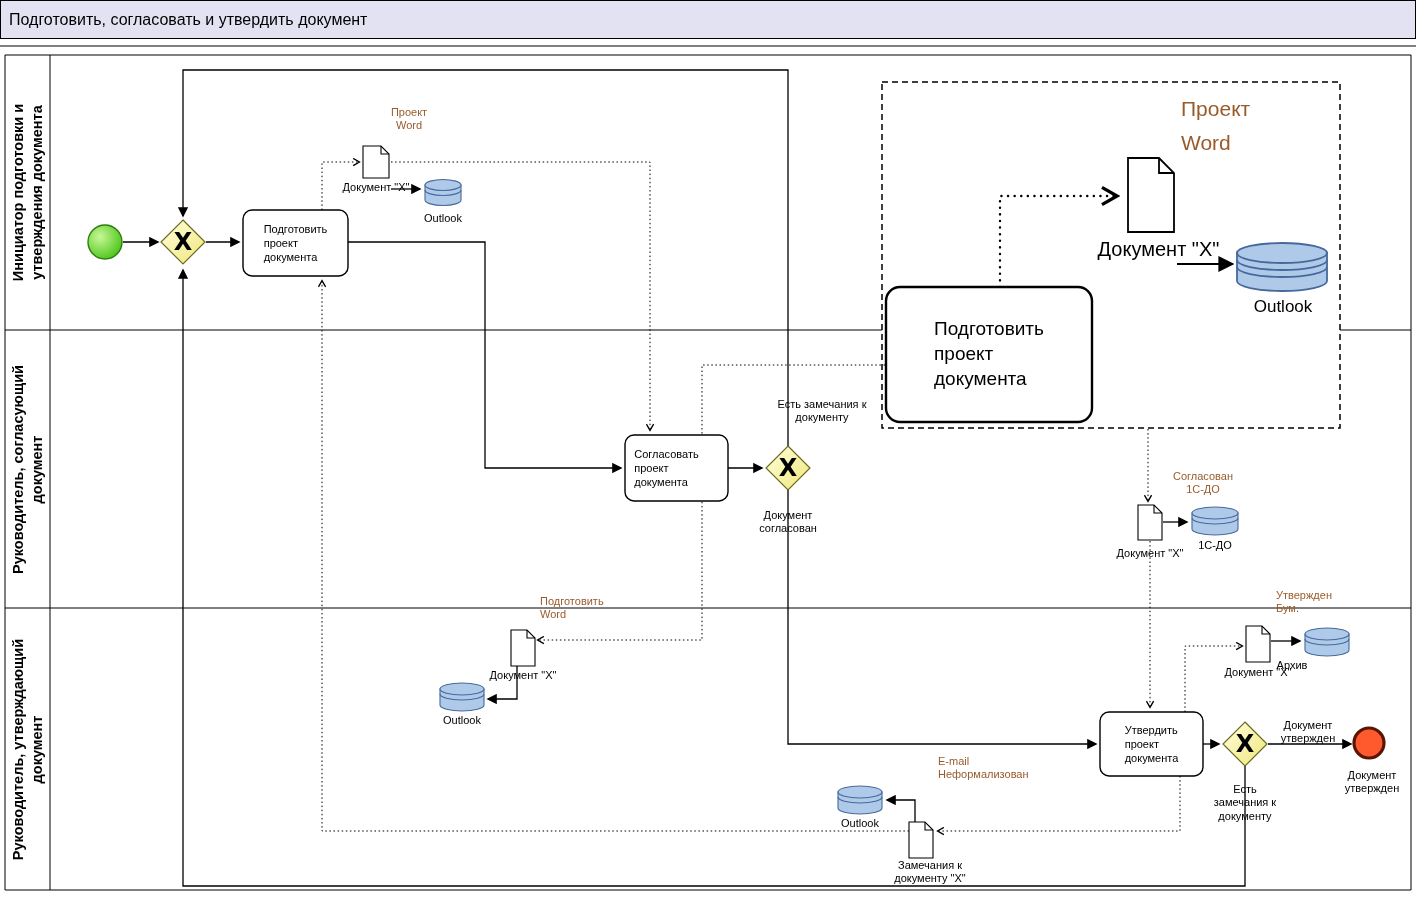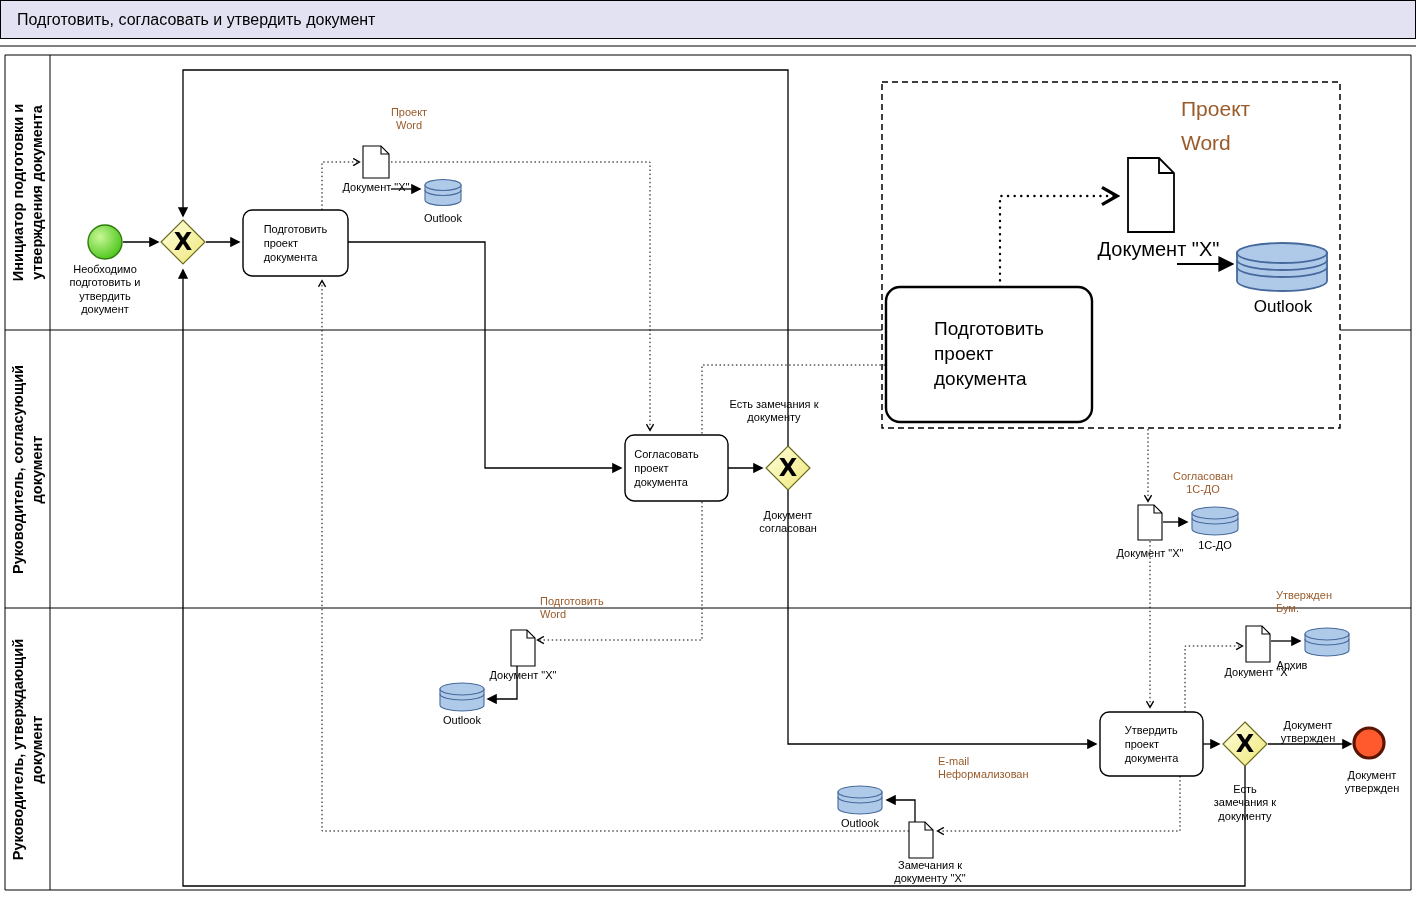--- a/index.html
+++ b/index.html
@@ -1,21 +1,21 @@
 <!DOCTYPE html>
 <html><head>
 <meta charset="utf-8">
 <style>
   html,body{margin:0;padding:0;background:#fff;}
   #canvas{position:relative;width:1416px;height:901px;background:#fff;overflow:hidden;
           font-family:"Liberation Sans","DejaVu Sans",sans-serif;color:#000;}
   #wires{position:absolute;left:0;top:0;z-index:1;}
   .titlebar{position:absolute;left:0;top:0;width:1416px;height:39px;background:#E2E2F2;
             border:1px solid #000;box-sizing:border-box;display:flex;align-items:center;
-            padding-left:16px;font-size:16px;z-index:5;}
+            padding-left:8px;font-size:16px;z-index:5;}
   .lbl{position:absolute;font-size:11px;line-height:1.22;white-space:pre-line;z-index:4;}
   .c{text-align:center;}
   .ann{color:#9A5B2B;}
   .task-lb{position:absolute;display:flex;align-items:center;justify-content:center;
            white-space:pre-line;font-size:11px;line-height:1.28;z-index:4;}
   .gwx{position:absolute;z-index:4;font-weight:bold;font-size:24px;display:flex;
        align-items:center;justify-content:center;font-family:"DejaVu Sans",sans-serif;}
   .lane-label{position:absolute;transform:rotate(-90deg);display:flex;align-items:center;
               justify-content:center;text-align:center;font-weight:bold;font-size:14.5px;
               line-height:1.3;white-space:pre-line;z-index:4;}
@@ -165,38 +165,34 @@
     <span>Подготовить, согласовать и утвердить документ</span>
   </div>
 
   <div class="lane-label" style="left:-110px;top:170px;width:275px;height:45px">Инициатор подготовки и
 утверждения документа</div>
   <div class="lane-label" style="left:-112px;top:447px;width:278px;height:45px">Руководитель, согласующий
 документ</div>
   <div class="lane-label" style="left:-114px;top:727px;width:282px;height:45px">Руководитель, утверждающий
 документ</div>
 
-  <div class="lbl c" style="left:55px;top:263px;width:100px">Необходимо
-подготовить и
-утвердить
-документ</div>
   <div class="gwx" style="left:168px;top:228px;width:30px;height:28px">X</div>
   <div class="task-lb" style="left:243px;top:210px;width:105px;height:66px">Подготовить
 проект
 документа</div>
   <div class="lbl ann c" style="left:383px;top:106px;width:52px">Проект
 Word</div>
   <div class="lbl c" style="left:336px;top:181px;width:80px">Документ "X"</div>
   <div class="lbl c" style="left:413px;top:212px;width:60px">Outlook</div>
 
   <div class="task-lb" style="left:625px;top:435px;width:83px;height:66px">Согласовать
 проект
 документа</div>
   <div class="gwx" style="left:773px;top:454px;width:30px;height:28px">X</div>
-  <div class="lbl c" style="left:712px;top:398px;width:124px">Есть замечания к
+  <div class="lbl c" style="left:760px;top:398px;width:124px">Есть замечания к
 документу</div>
   <div class="lbl c" style="left:738px;top:509px;width:100px">Документ
 согласован</div>
   <div class="lbl ann c" style="left:1166px;top:470px;width:74px">Согласован
 1С-ДО</div>
   <div class="lbl c" style="left:1104px;top:547px;width:92px">Документ "X"</div>
   <div class="lbl c" style="left:1188px;top:539px;width:54px">1С-ДО</div>
 
   <div class="lbl ann" style="left:540px;top:595px;width:94px">Подготовить
 Word</div>

